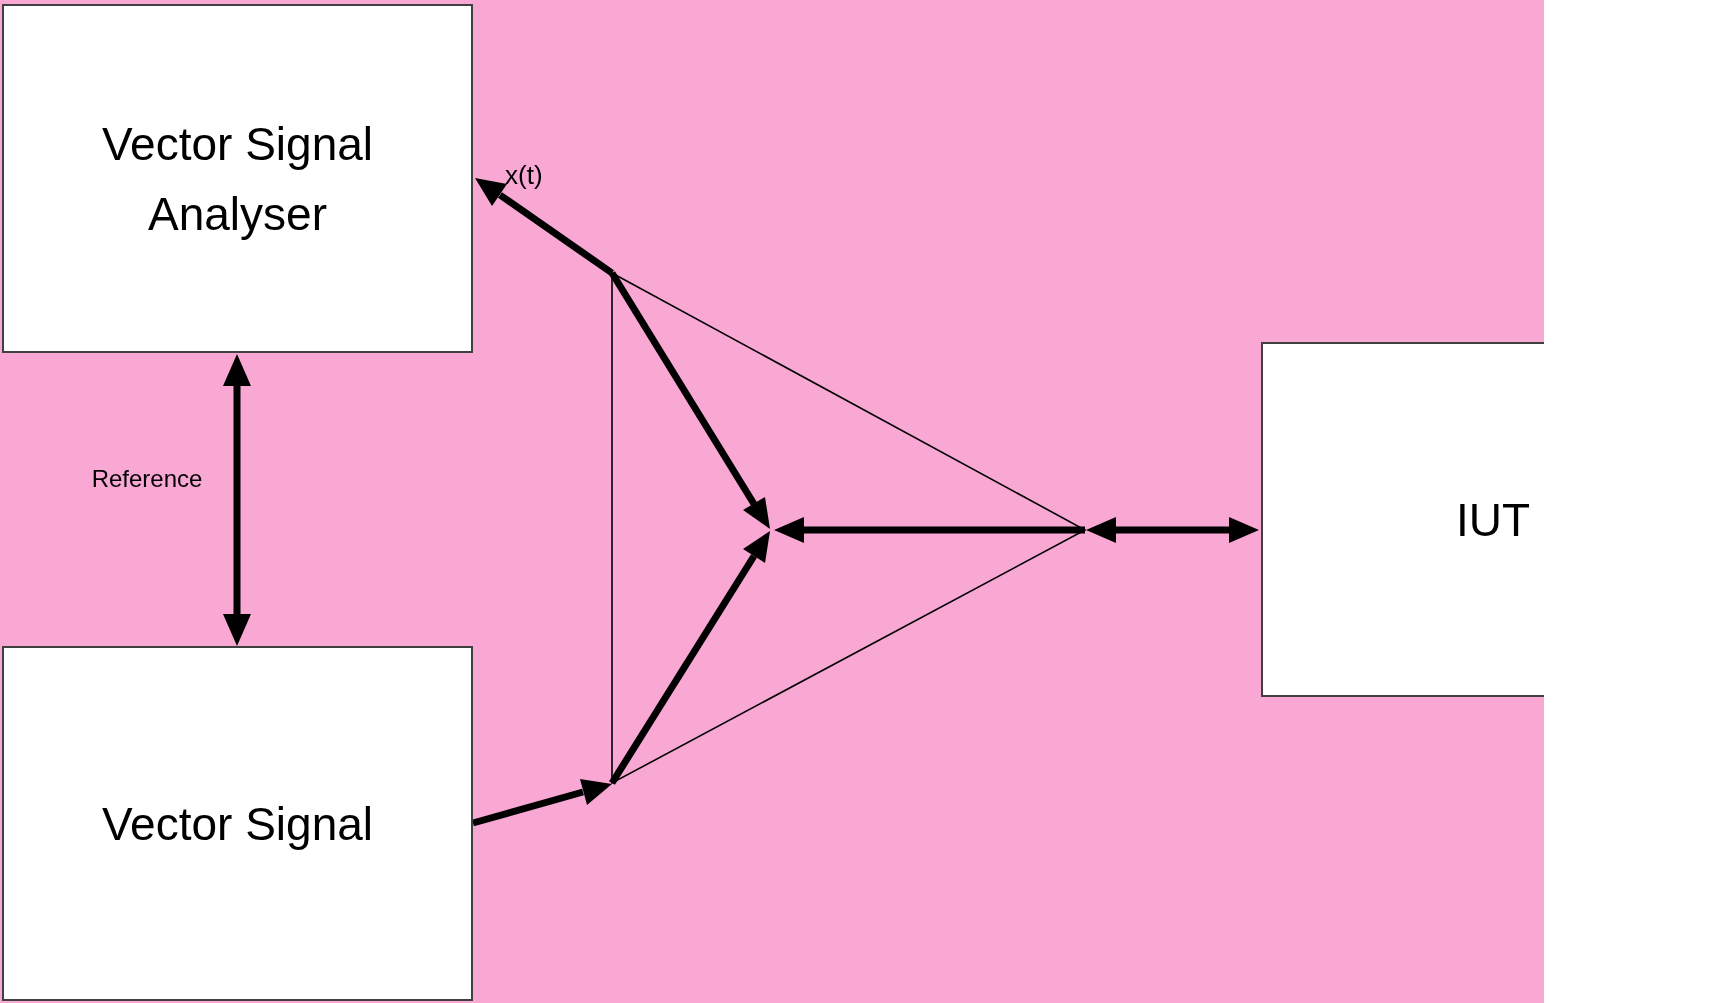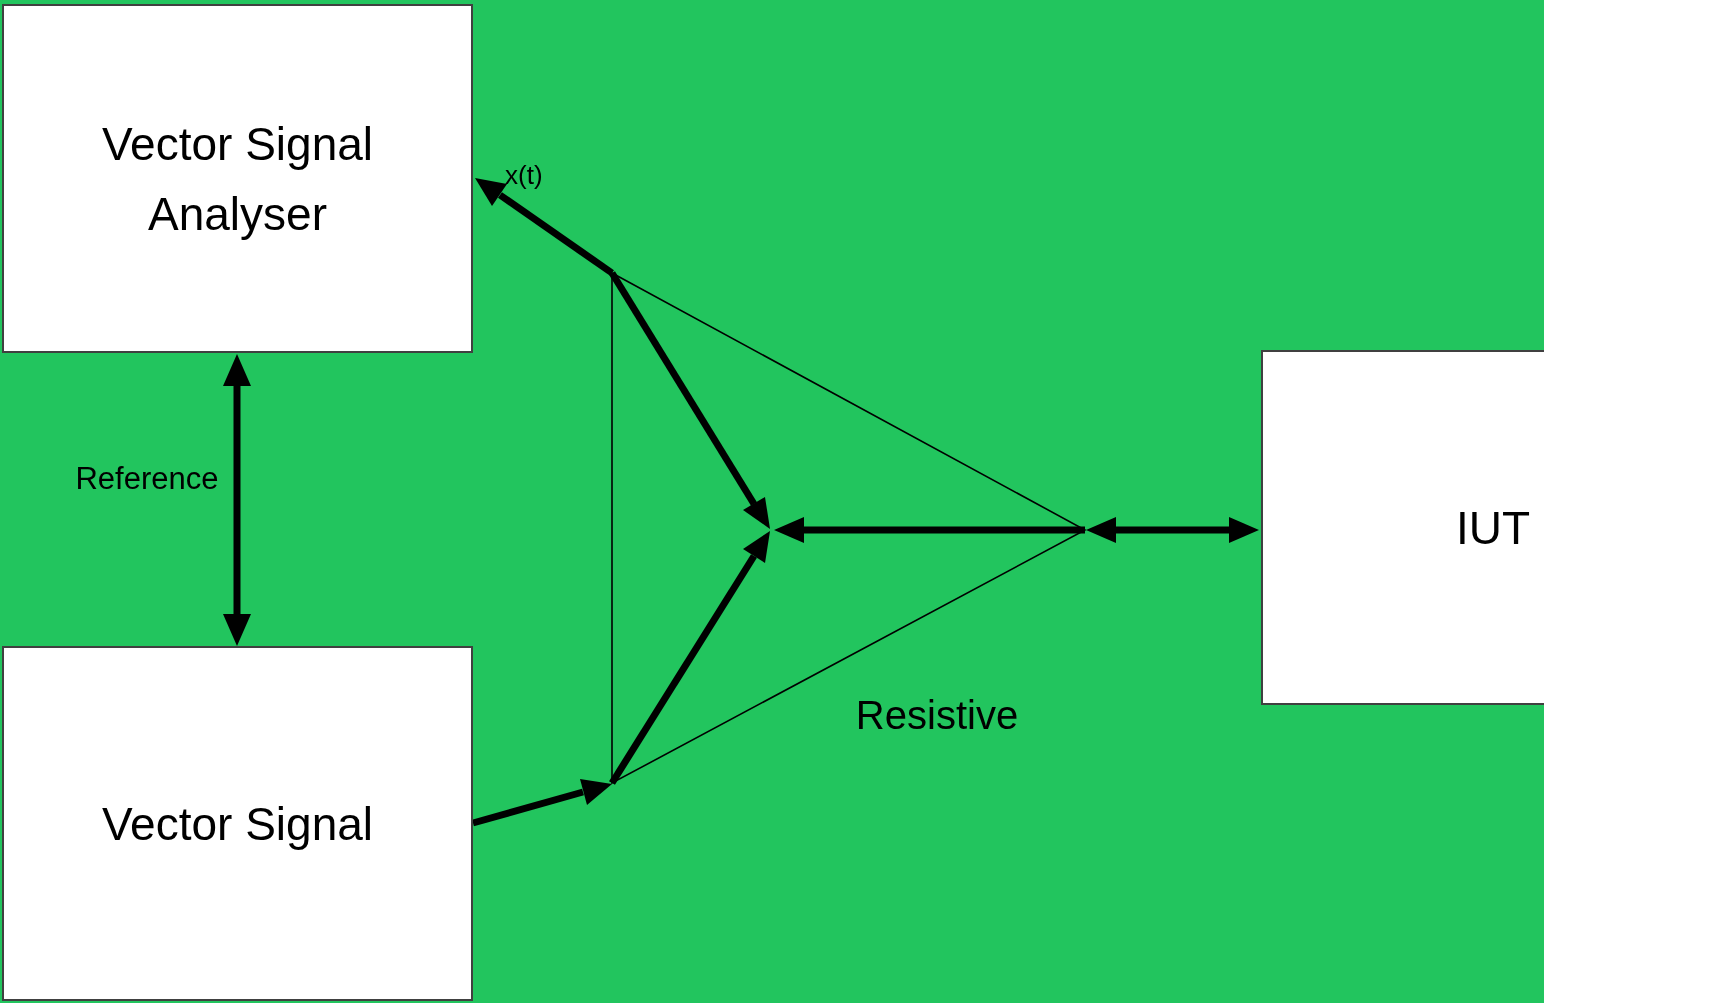--- a/index.html
+++ b/index.html
@@ -4,21 +4,21 @@
 <style>
   html, body {
     margin: 0;
     padding: 0;
     background: #ffffff;
   }
   .stage {
     position: relative;
     width: 1544px;
     height: 1003px;
-    background: #22c55e;
+    background: #f9a8d4;
     font-family: "Liberation Sans", "DejaVu Sans", sans-serif;
     color: #000000;
     overflow: hidden;
   }
   .connector-layer {
     position: absolute;
     left: 0;
     top: 0;
     width: 1734px;
     height: 1003px;
@@ -28,21 +28,21 @@
     background: #ffffff;
     border: 2px solid #404040;
     box-sizing: border-box;
     display: flex;
     align-items: center;
     justify-content: center;
     text-align: center;
   }
   .node-analyser { left: 2px;    top: 4px;   width: 471px; height: 349px; }
   .node-generator{ left: 2px;    top: 646px; width: 471px; height: 355px; }
-  .node-iut      { left: 1261px; top: 350px; width: 464px; height: 355px; }
+  .node-iut      { left: 1261px; top: 342px; width: 464px; height: 355px; }
   .node-label {
     font-size: 46px;
     line-height: 70px;
     color: #000000;
   }
   .node-label span { display: block; }
   .float-label {
     position: absolute;
     color: #000000;
     text-align: center;
@@ -52,21 +52,21 @@
     left: 505px;
     top: 152px;
     font-size: 26px;
     line-height: 46px;
     text-align: right;
   }
   .label-refclock {
     left: 37px;
     top: 460px;
     width: 220px;
-    font-size: 31px;
+    font-size: 24px;
     line-height: 38px;
   }
   .label-splitter {
     left: 762px;
     top: 685px;
     width: 350px;
     font-size: 40px;
     line-height: 60px;
   }
   .float-label span { display: block; }
@@ -138,16 +138,15 @@
     <div class="node-label">IUT</div>
   </div>
 
   <div class="float-label label-xt">x(t)</div>
 
   <div class="float-label label-refclock">
     <span>Reference</span>
   </div>
 
   <div class="float-label label-splitter">
-    <span>Resistive</span>
   </div>
 
 </div>
 
 </body></html>

